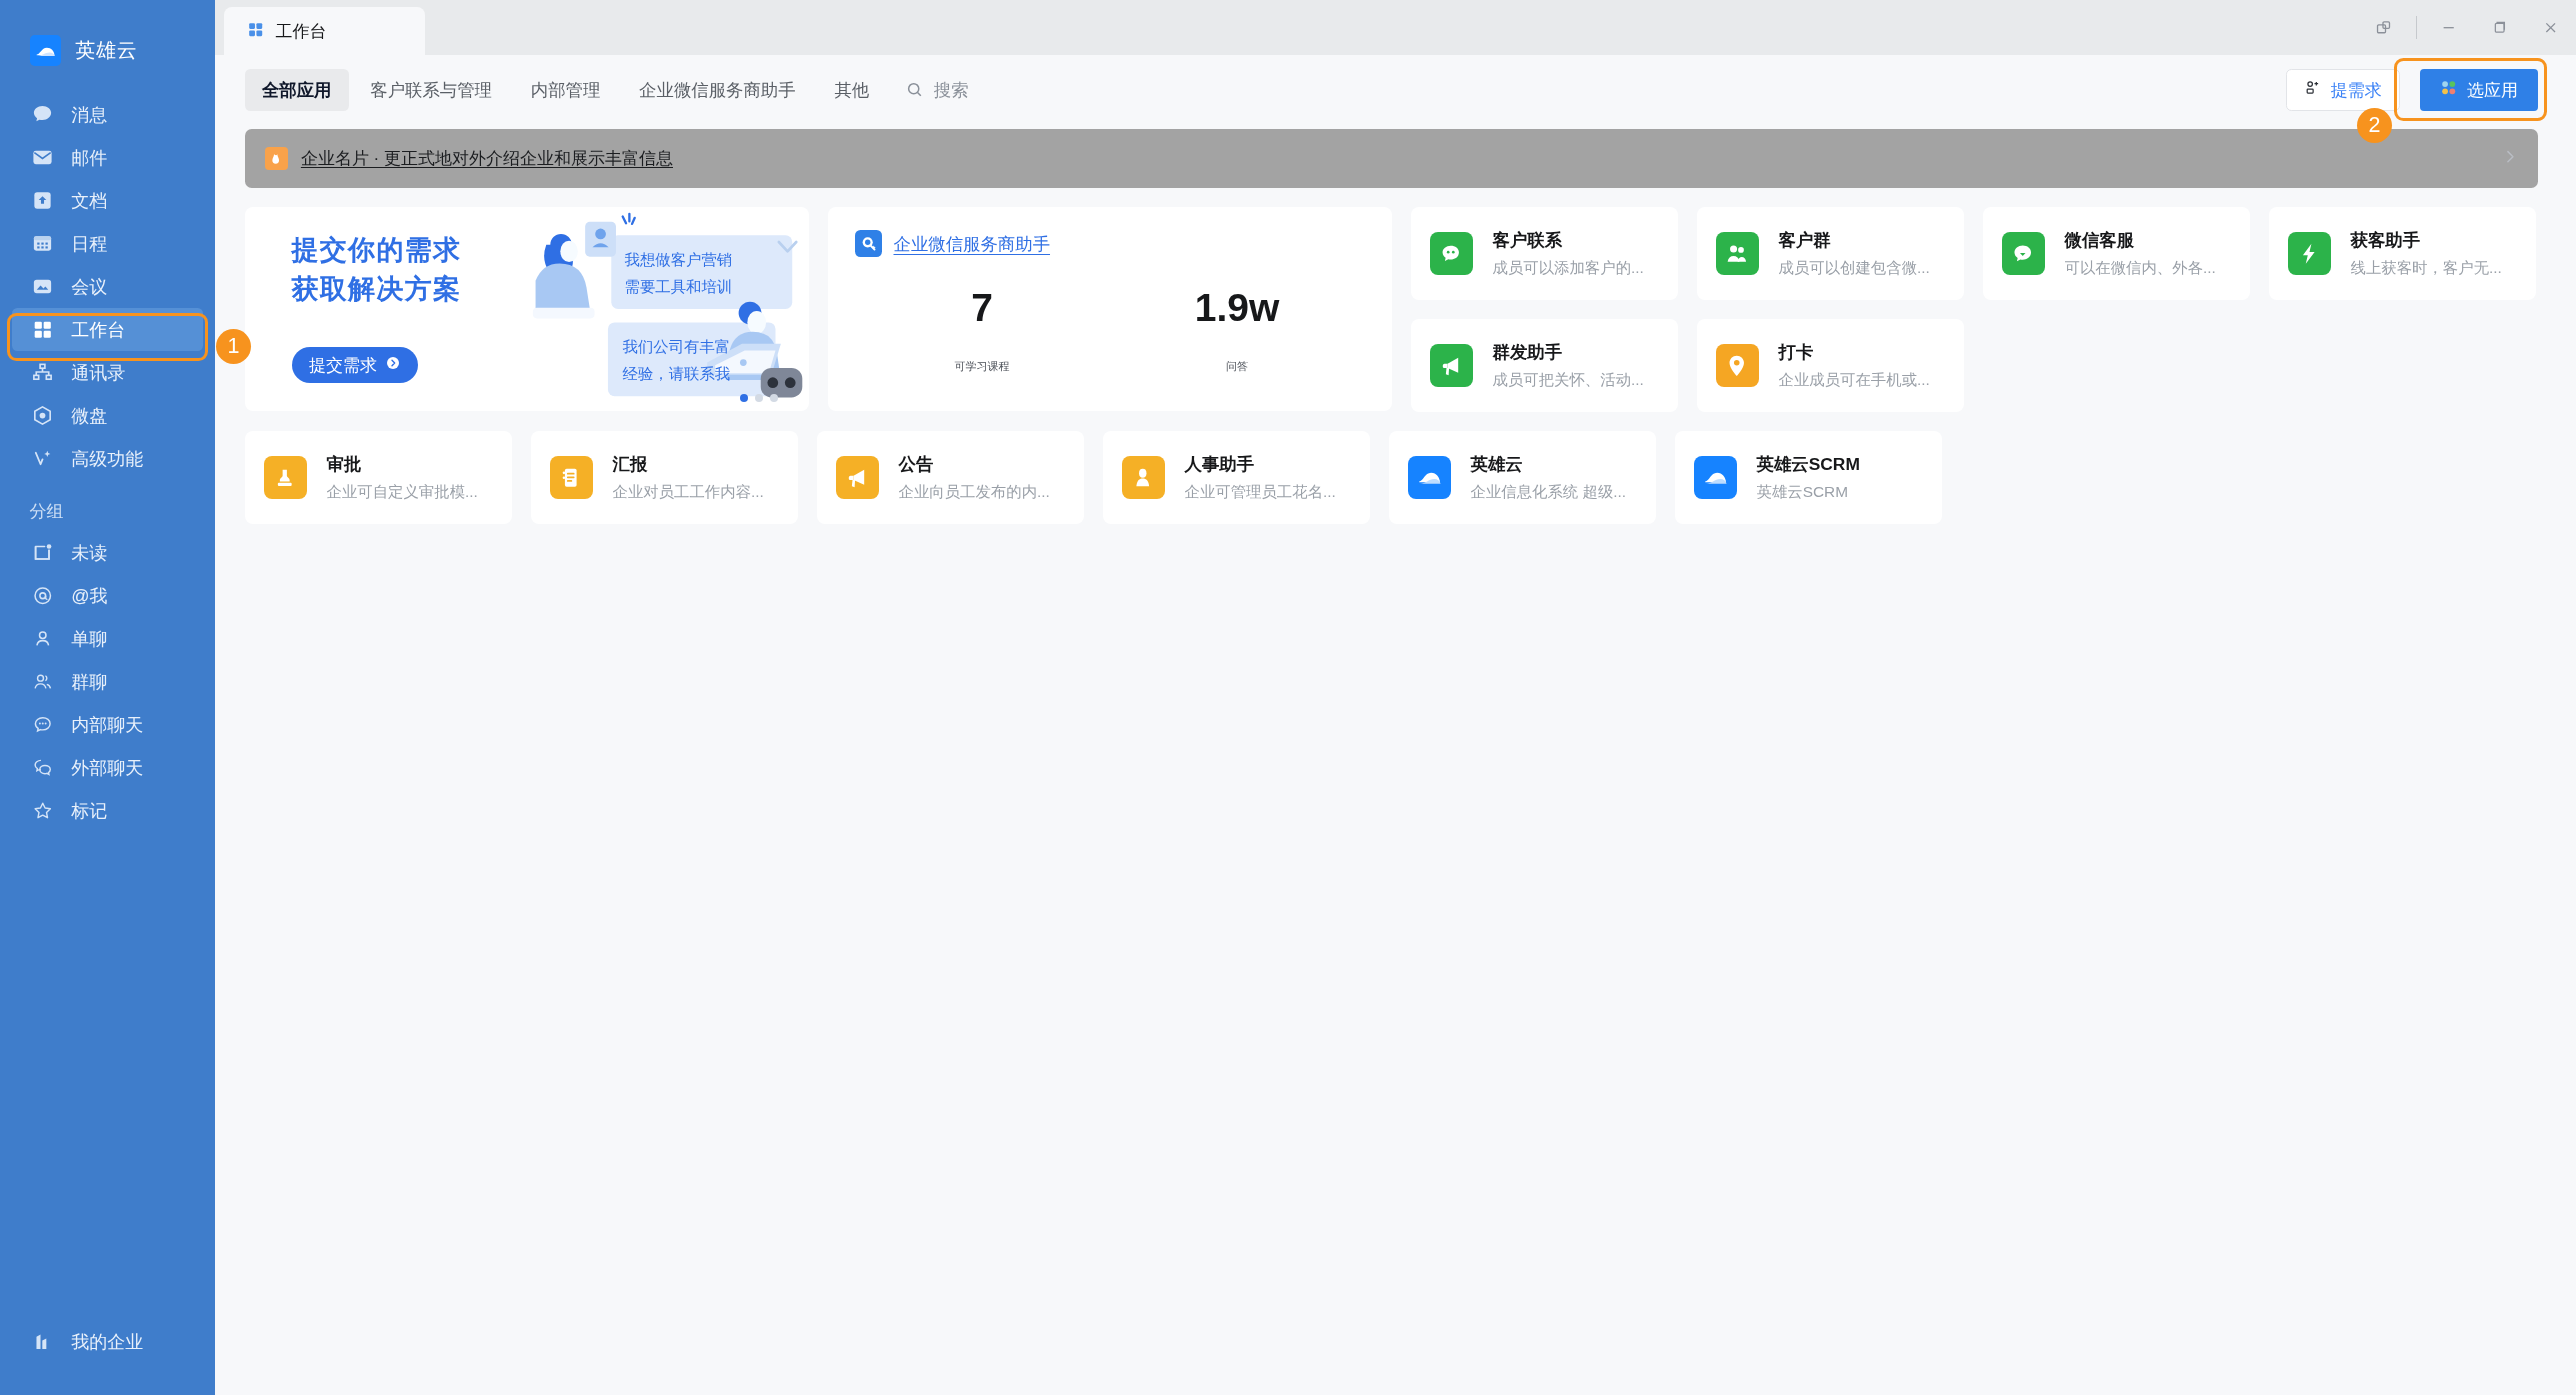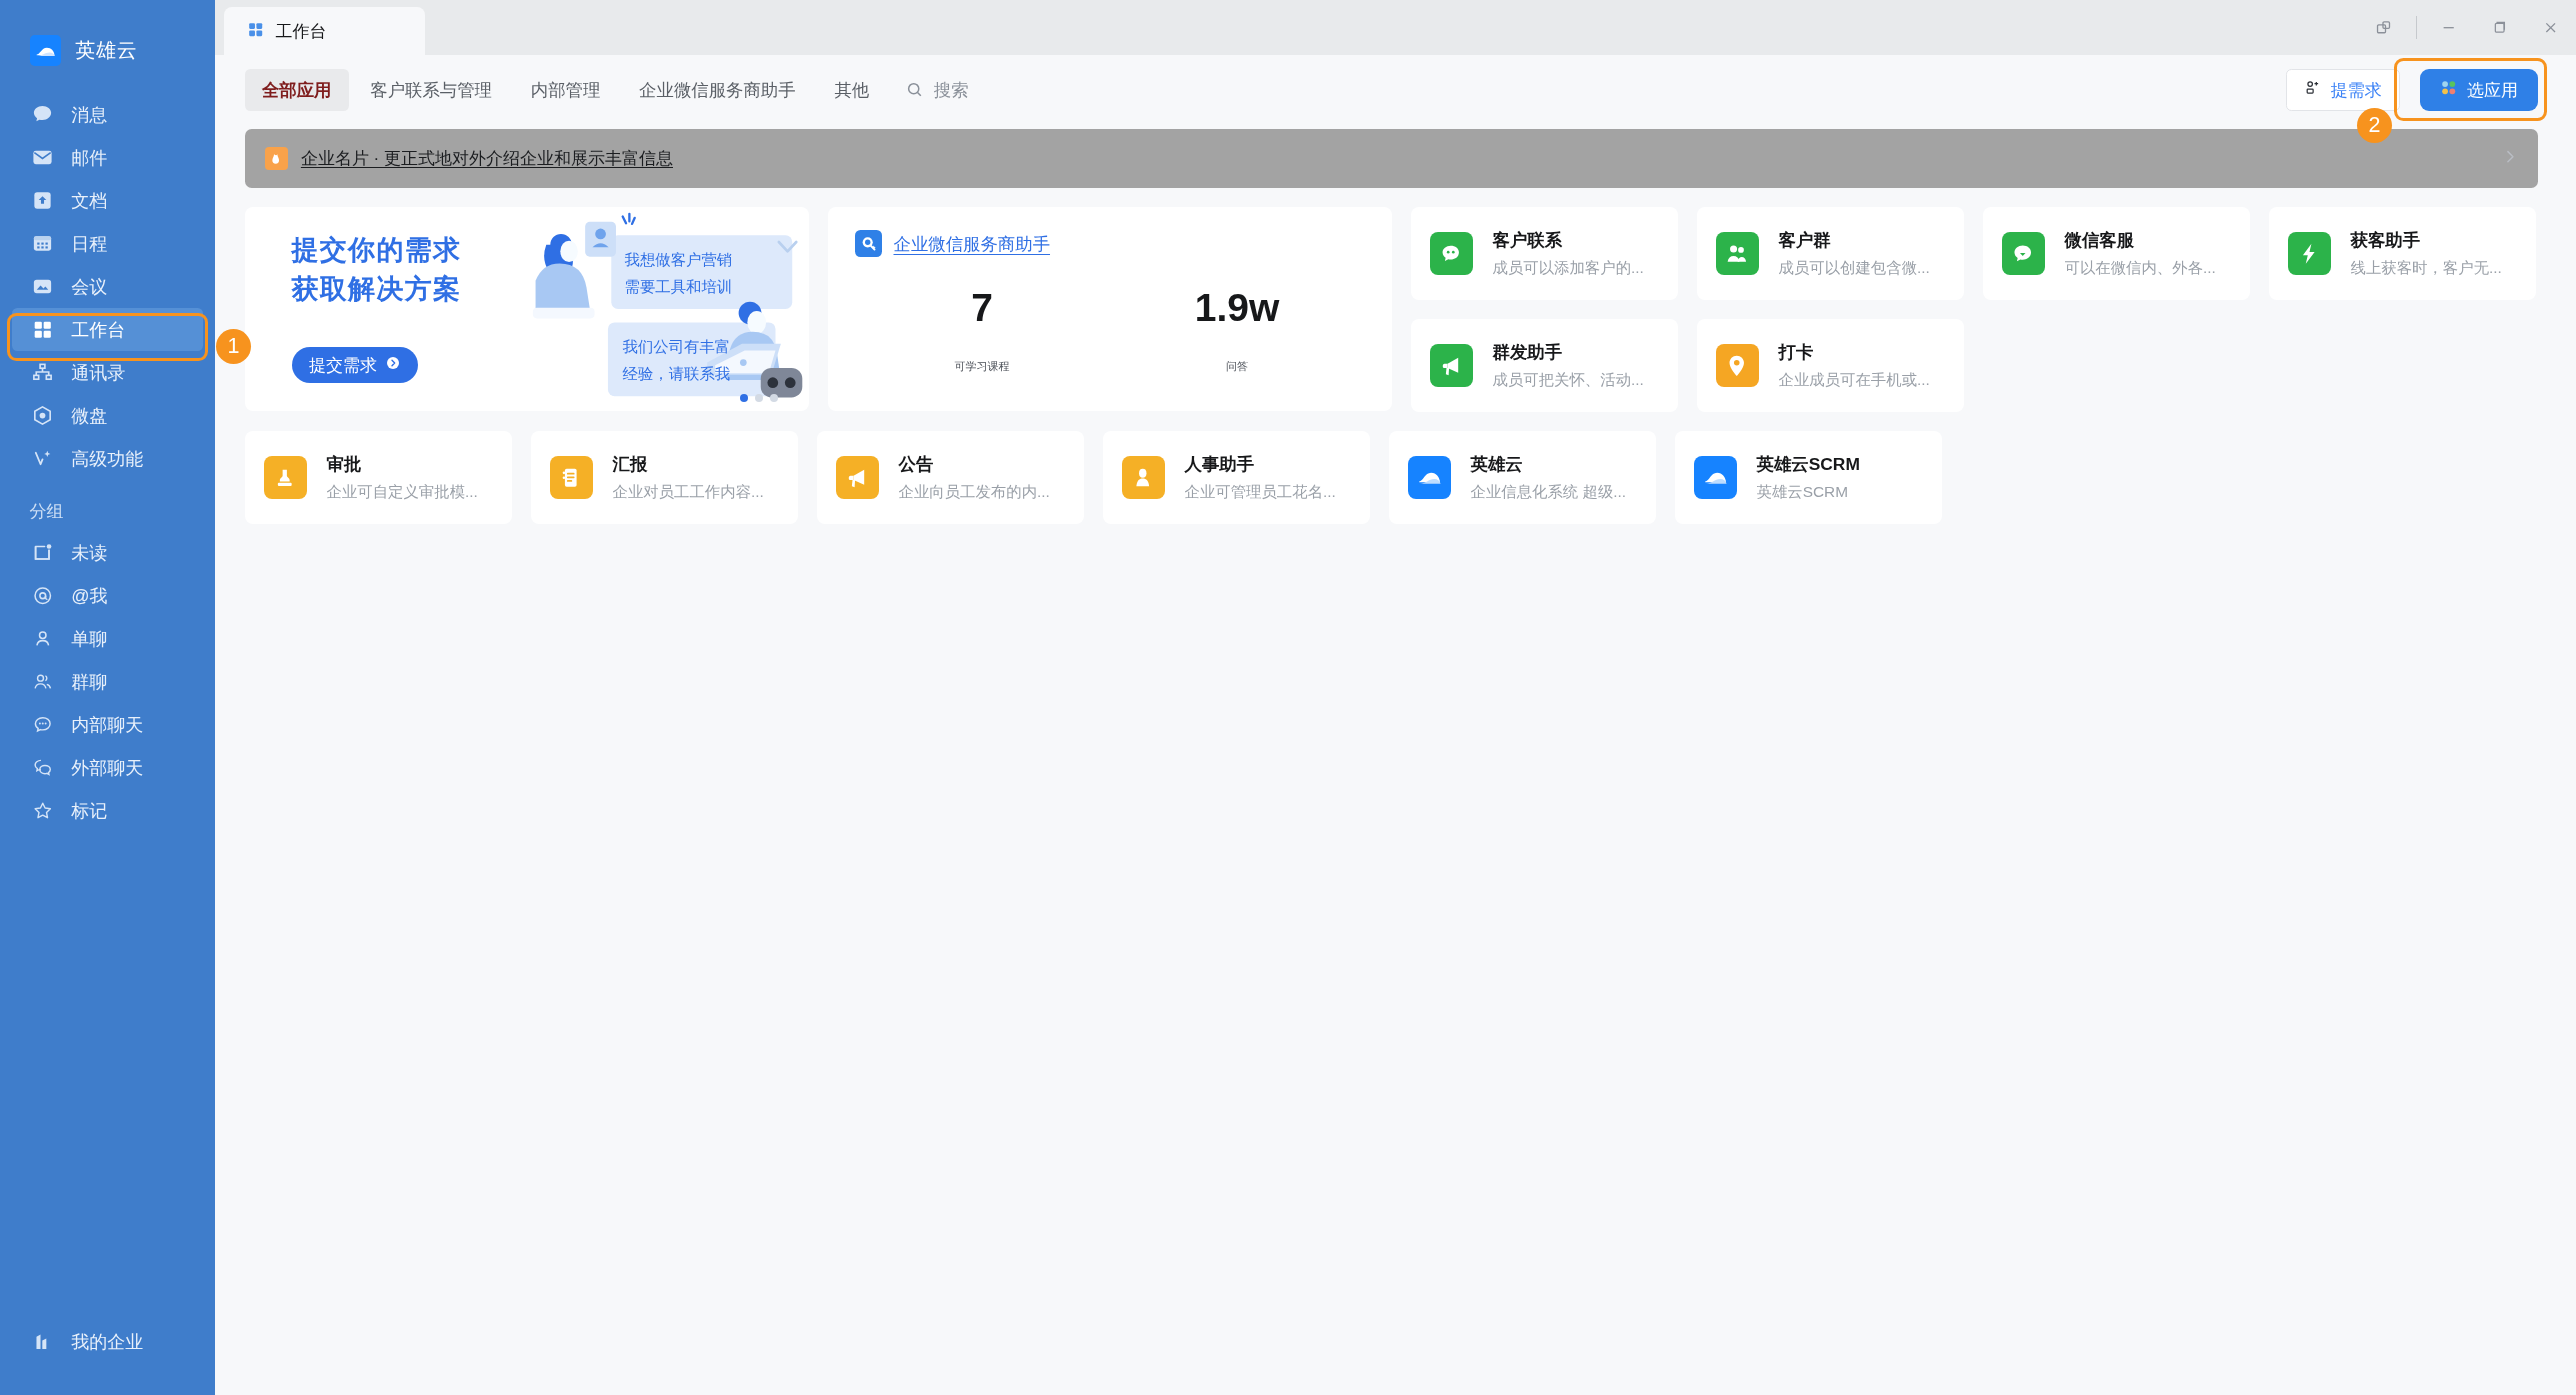--- a/index.html
+++ b/index.html
@@ -66,31 +66,31 @@
 
   
   #content { flex: 1; background: #f7f8fa; display: flex; flex-direction: column; min-height: 0; }
 
   
   #toolbar { height: 70px; display: flex; align-items: center; padding: 0 38px 0 29.5px; gap: 4px; position: relative; }
   .filter-tab {
     font-size: 17.4px; color: #5a5f66; padding: 9.4px 17.4px; border-radius: 5.4px;
     cursor: pointer; white-space: nowrap;
   }
-  .filter-tab.active { background: #e9eaec; color: #7f1d1d; font-weight: bold; }
+  .filter-tab.active { background: #e9eaec; color: #0f172a; font-weight: bold; }
   .search-box { display: flex; align-items: center; gap: 9.4px; margin-left: 14.8px; cursor: pointer; }
   .search-box .lbl { font-size: 17.4px; color: #8a9099; }
   .toolbar-right { margin-left: auto; display: flex; align-items: center; gap: 20px; position: relative; }
   .btn-ghost {
     display:flex; align-items:center; gap:9.4px; background:#fff; border:0.7px solid #e2e4e8;
     border-radius: 5.4px; height: 42px; padding: 0 17.4px; font-size: 17px; color:#3b82f6; cursor:pointer;
   }
   .btn-primary {
     display:flex; align-items:center; gap:9.4px; background:#2f80e7; border:none;
-    border-radius: 9px; height: 42px; padding: 0 20px; font-size: 17px; color:#ffffff; cursor:pointer;
+    border-radius: 4px; height: 42px; padding: 0 20px; font-size: 17px; color:#ffffff; cursor:pointer;
   }
 
   
   #notice {
     margin: 4px 38px 0 29.5px; height: 59px; background:#a3a3a3; border-radius: 6.7px;
     display:flex; align-items:center; padding: 0 20px; gap: 13.4px; cursor: pointer;
   }
   .notice-ico {
     width: 23px; height: 23px; border-radius: 4px; background:#f9a24a;
     display:flex; align-items:center; justify-content:center; flex:0 0 23px;

